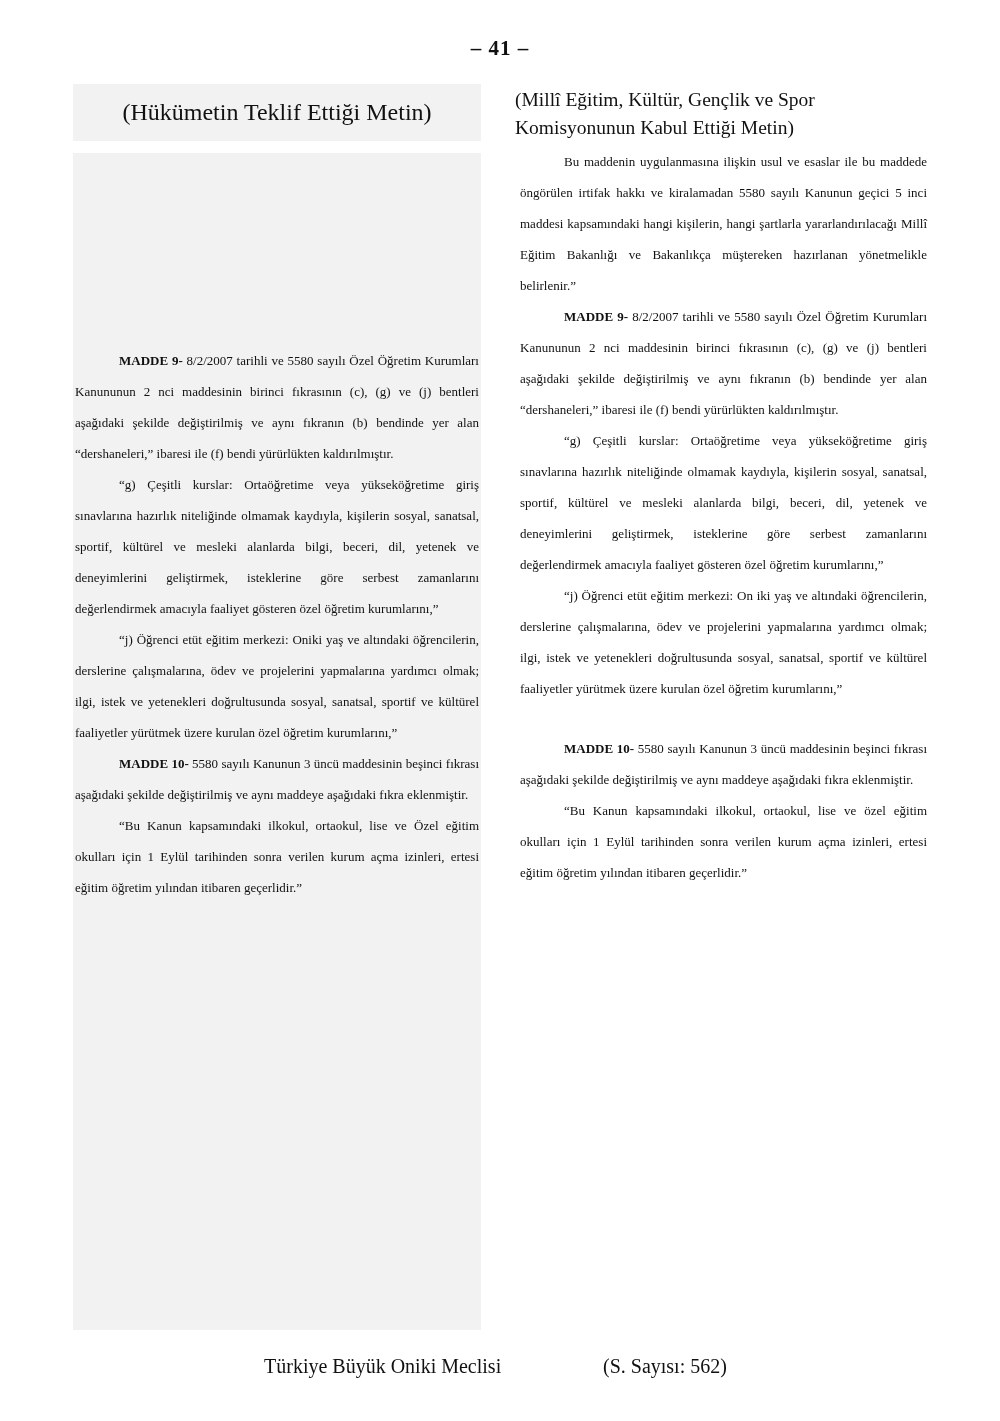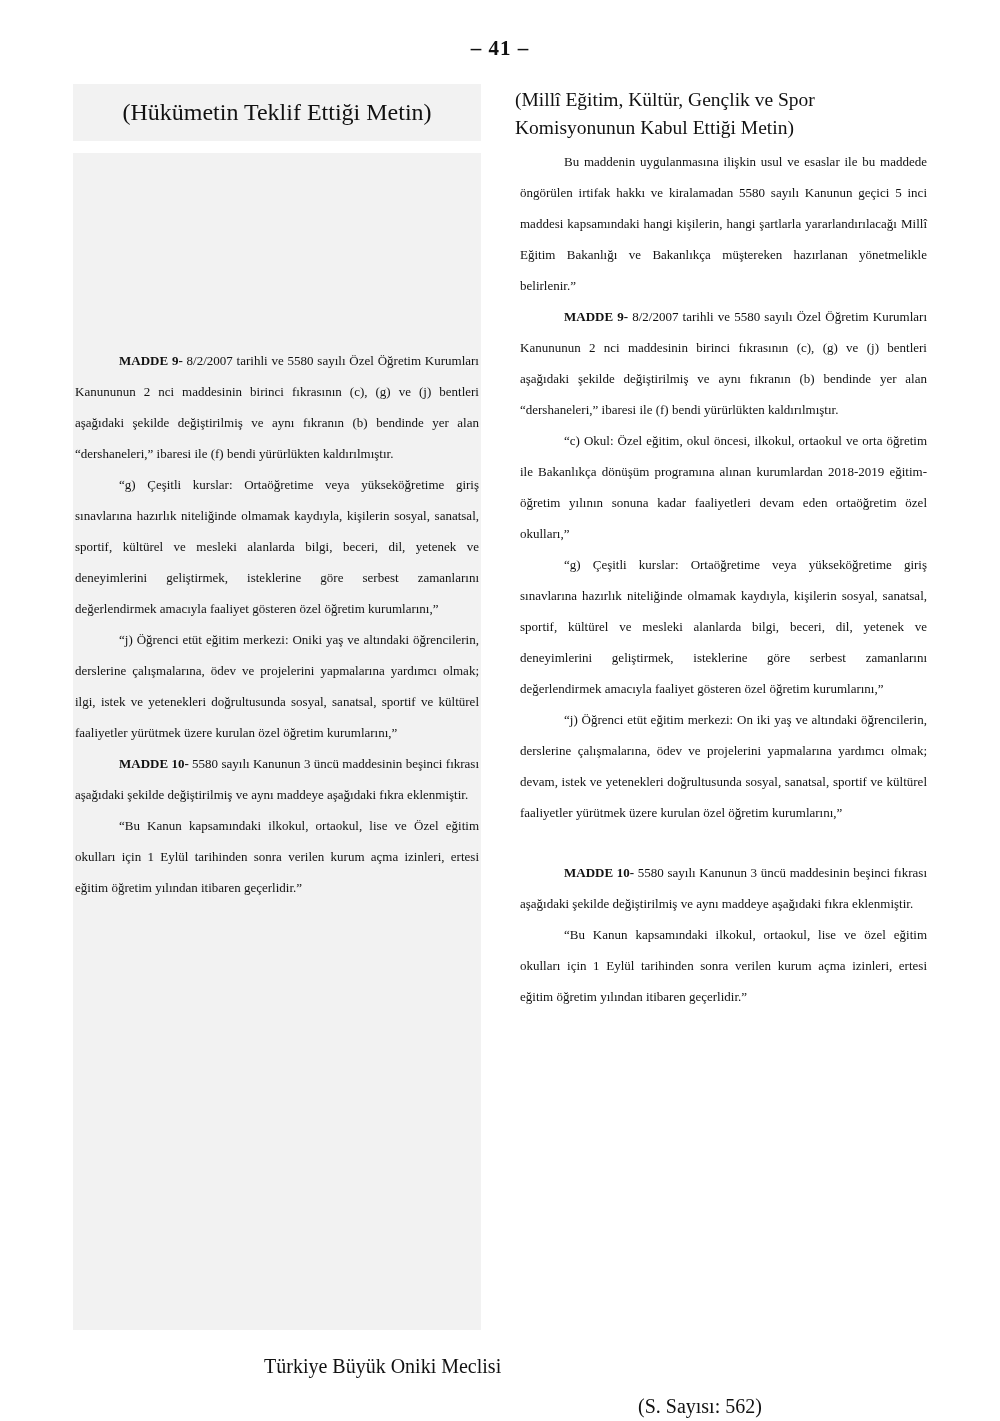--- a/index.html
+++ b/index.html
@@ -9,21 +9,21 @@
   .right-head { position:absolute; left:515px; top:86px; width:410px; text-align:left; font-size:19.5px; line-height:28px; }
   .left-body { position:absolute; left:73px; top:153px; width:408px; height:1177px; background:#f2f2f2; }
   .col { position:absolute; font-size:13px; line-height:31px; text-align:justify; }
   .col-left { left:75px; top:345px; width:404px; }
   .col-right { left:520px; top:146px; width:407px; }
   .col p { margin:0; text-indent:44px; }
   .col b { font-weight:bold; }
   .col p.gap { margin-top:28.7px; }
   .footer { position:absolute; top:1355px; left:0; width:1000px; font-size:20px; }
   .footer .tbmm { position:absolute; left:264px; }
-  .footer .sayi { position:absolute; left:638px;margin-top:40px; }
+  .footer .sayi { position:absolute; left:603px; }
 </style>
 </head>
 <body>
 
 <div class="page-num">– 41 –</div>
 
 <div class="left-head">
   <span>(Hükümetin Teklif Ettiği Metin)</span>
 </div>
 <div class="right-head">(Millî Eğitim, Kültür, Gençlik ve Spor Komisyonunun Kabul Ettiği Metin)</div>
@@ -34,23 +34,22 @@
   <p><b>MADDE 9-</b><span> 8/2/2007 tarihli ve 5580 sayılı Özel Öğretim Kurumları Kanununun 2 nci maddesinin birinci fıkrasının (c), (g) ve (j) bentleri aşağıdaki şekilde değiştirilmiş ve aynı fıkranın (b) bendinde yer alan “dershaneleri,” ibaresi ile (f) bendi yürürlükten kaldırılmıştır.</span></p>
   <p>“g) Çeşitli kurslar: Ortaöğretime veya yükseköğretime giriş sınavlarına hazırlık niteliğinde olmamak kaydıyla, kişilerin sosyal, sanatsal, sportif, kültürel ve mesleki alanlarda bilgi, beceri, dil, yetenek ve deneyimlerini geliştirmek, isteklerine göre serbest zamanlarını değerlendirmek amacıyla faaliyet gösteren özel öğretim kurumlarını,”</p>
   <p>“j) Öğrenci etüt eğitim merkezi: Oniki yaş ve altındaki öğrencilerin, derslerine çalışmalarına, ödev ve projelerini yapmalarına yardımcı olmak; ilgi, istek ve yetenekleri doğrultusunda sosyal, sanatsal, sportif ve kültürel faaliyetler yürütmek üzere kurulan özel öğretim kurumlarını,”</p>
   <p><b>MADDE 10-</b><span> 5580 sayılı Kanunun 3 üncü maddesinin beşinci fıkrası aşağıdaki şekilde değiştirilmiş ve aynı maddeye aşağıdaki fıkra eklenmiştir.</span></p>
   <p>“Bu Kanun kapsamındaki ilkokul, ortaokul, lise ve Özel eğitim okulları için 1 Eylül tarihinden sonra verilen kurum açma izinleri, ertesi eğitim öğretim yılından itibaren geçerlidir.”</p>
 </div>
 
 <div class="col col-right">
   <p>Bu maddenin uygulanmasına ilişkin usul ve esaslar ile bu maddede öngörülen irtifak hakkı ve kiralamadan 5580 sayılı Kanunun geçici 5 inci maddesi kapsamındaki hangi kişilerin, hangi şartlarla yararlandırılacağı Millî Eğitim Bakanlığı ve Bakanlıkça müştereken hazırlanan yönetmelikle belirlenir.”</p>
   <p><b>MADDE 9-</b><span> 8/2/2007 tarihli ve 5580 sayılı Özel Öğretim Kurumları Kanununun 2 nci maddesinin birinci fıkrasının (c), (g) ve (j) bentleri aşağıdaki şekilde değiştirilmiş ve aynı fıkranın (b) bendinde yer alan “dershaneleri,” ibaresi ile (f) bendi yürürlükten kaldırılmıştır.</span></p>
-  <p>“c) Okul: Özel eğitim, okul öncesi, ilkokul, ortaokul ve orta öğretim ile Bakanlıkça dönüşüm programına alınan kurumlardan 2018-2019 eğitim-öğretim yılının sonuna kadar faaliyetleri devam eden ortaöğretim özel okulları,”</p>
   <p>“g) Çeşitli kurslar: Ortaöğretime veya yükseköğretime giriş sınavlarına hazırlık niteliğinde olmamak kaydıyla, kişilerin sosyal, sanatsal, sportif, kültürel ve mesleki alanlarda bilgi, beceri, dil, yetenek ve deneyimlerini geliştirmek, isteklerine göre serbest zamanlarını değerlendirmek amacıyla faaliyet gösteren özel öğretim kurumlarını,”</p>
-  <p>“j) Öğrenci etüt eğitim merkezi: On iki yaş ve altındaki öğrencilerin, derslerine çalışmalarına, ödev ve projelerini yapmalarına yardımcı olmak; devam, istek ve yetenekleri doğrultusunda sosyal, sanatsal, sportif ve kültürel faaliyetler yürütmek üzere kurulan özel öğretim kurumlarını,”</p>
+  <p>“j) Öğrenci etüt eğitim merkezi: On iki yaş ve altındaki öğrencilerin, derslerine çalışmalarına, ödev ve projelerini yapmalarına yardımcı olmak; ilgi, istek ve yetenekleri doğrultusunda sosyal, sanatsal, sportif ve kültürel faaliyetler yürütmek üzere kurulan özel öğretim kurumlarını,”</p>
   <p class="gap"><b>MADDE 10-</b><span> 5580 sayılı Kanunun 3 üncü maddesinin beşinci fıkrası aşağıdaki şekilde değiştirilmiş ve aynı maddeye aşağıdaki fıkra eklenmiştir.</span></p>
   <p>“Bu Kanun kapsamındaki ilkokul, ortaokul, lise ve özel eğitim okulları için 1 Eylül tarihinden sonra verilen kurum açma izinleri, ertesi eğitim öğretim yılından itibaren geçerlidir.”</p>
 </div>
 
 <div class="footer">
   <span class="tbmm">Türkiye Büyük Oniki Meclisi</span>
   <span class="sayi">(S. Sayısı: 562)</span>
 </div>
 
 </body></html>

